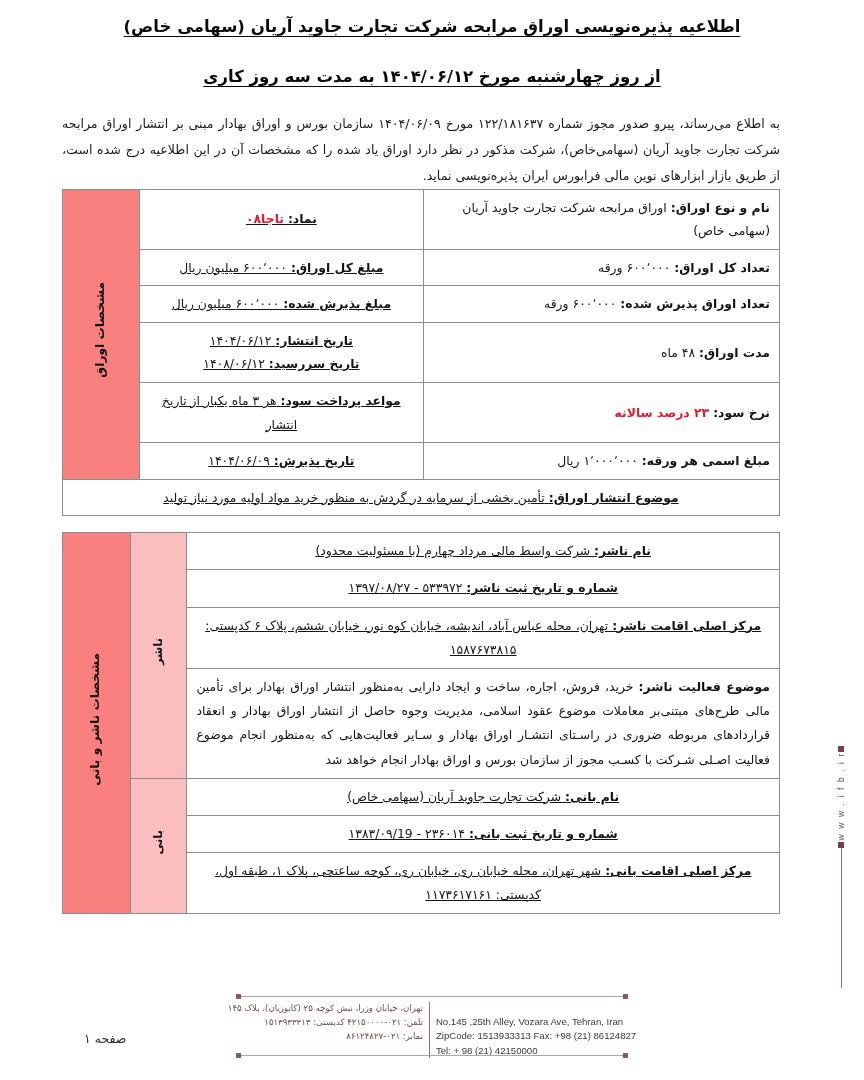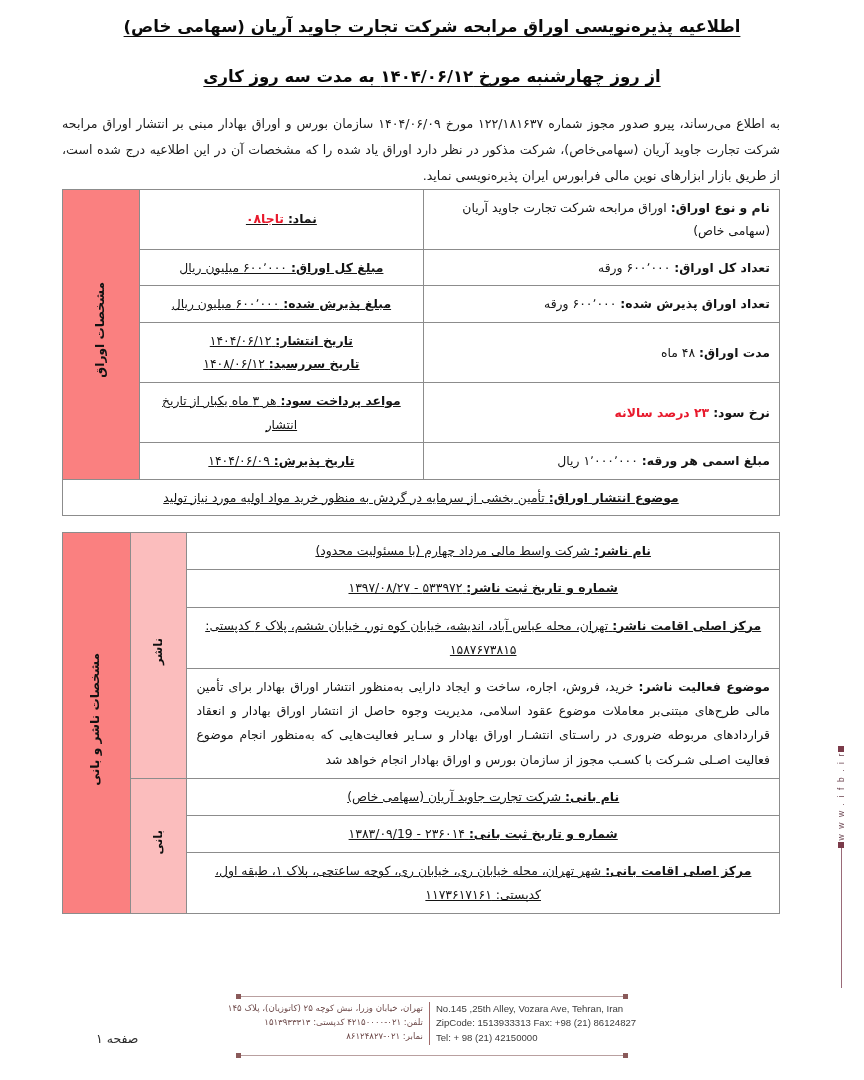--- a/index.html
+++ b/index.html
@@ -142,21 +142,21 @@
     flex-direction: row;
     align-items: stretch;
     gap: 0;
   }
   .footer-en {
     font-size: 9.6px;
     line-height: 1.5;
     direction: ltr;
     text-align: left;
     color: #3a3a3a;
-    padding: 4px 10px 4px 6px;
+    padding: 17px 10px 4px 6px;
     font-family: "Liberation Sans", sans-serif;
     white-space: nowrap;
   }
   .footer-sep {
     width: 1px;
     background: #a06a6a;
     margin: 4px 0;
   }
   .footer-fa {
     font-size: 8.6px;
@@ -184,21 +184,21 @@
     top: -2px;
     width: 5px; height: 5px;
     background: #8a5a5a;
   }
   .footer-rule::before { left: -1px; }
   .footer-rule::after { right: -1px; }
 
   .page-num {
     position: absolute;
     bottom: 34px;
-    left: 96px;
+    left: 84px;
     font-size: 12.5px;
     direction: rtl;
     color: #2a2a2a;
   }
 
   
   .side-mark {
     position: absolute;
     right: 18px;
     bottom: 92px;

